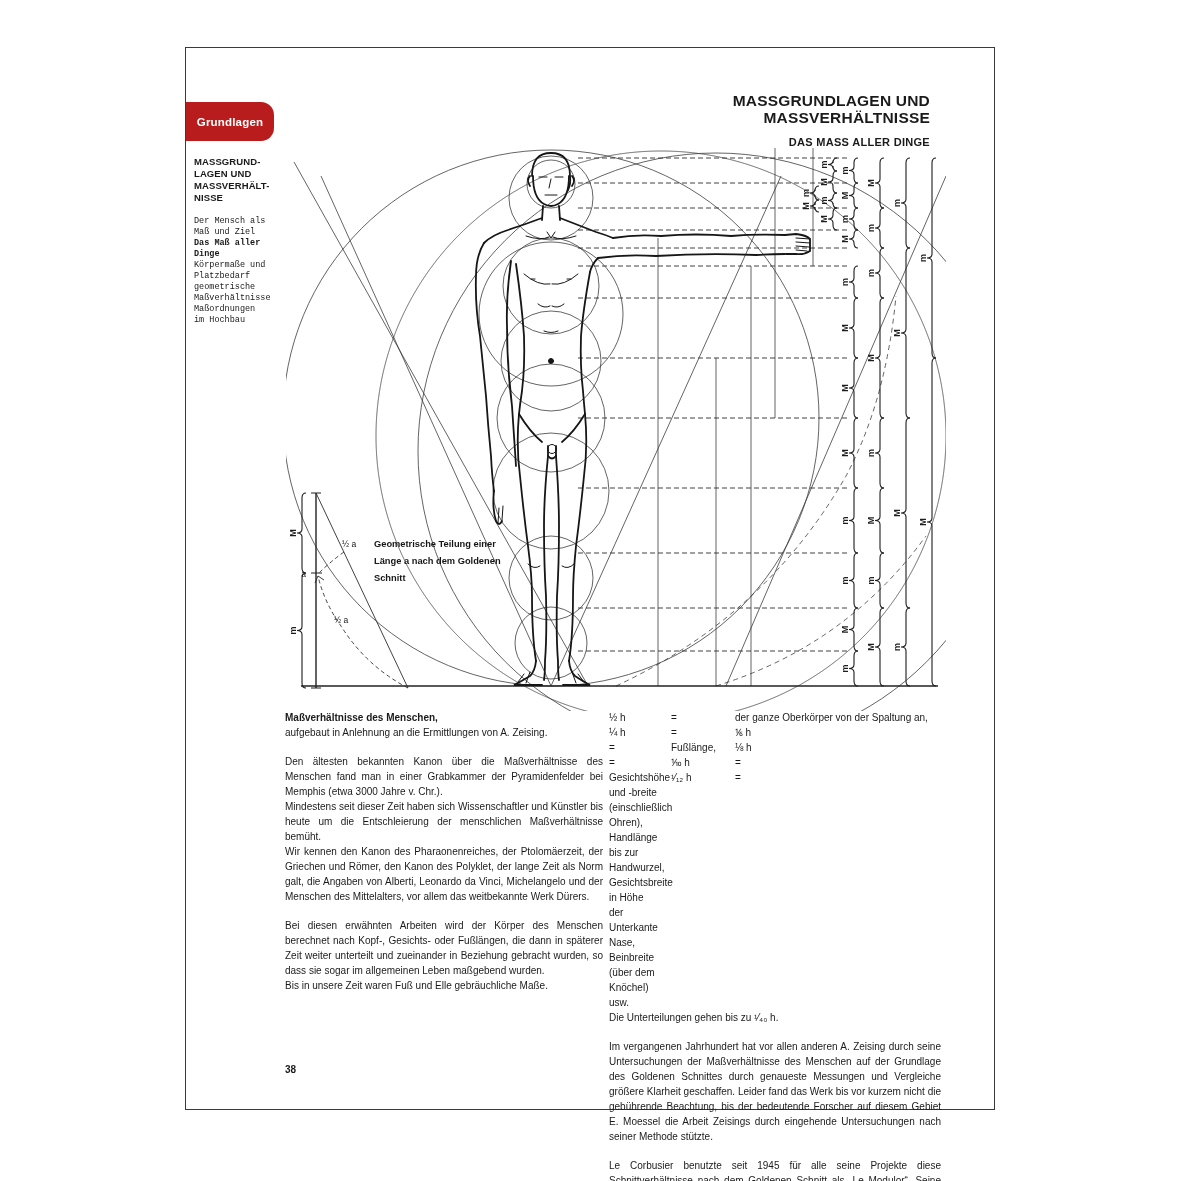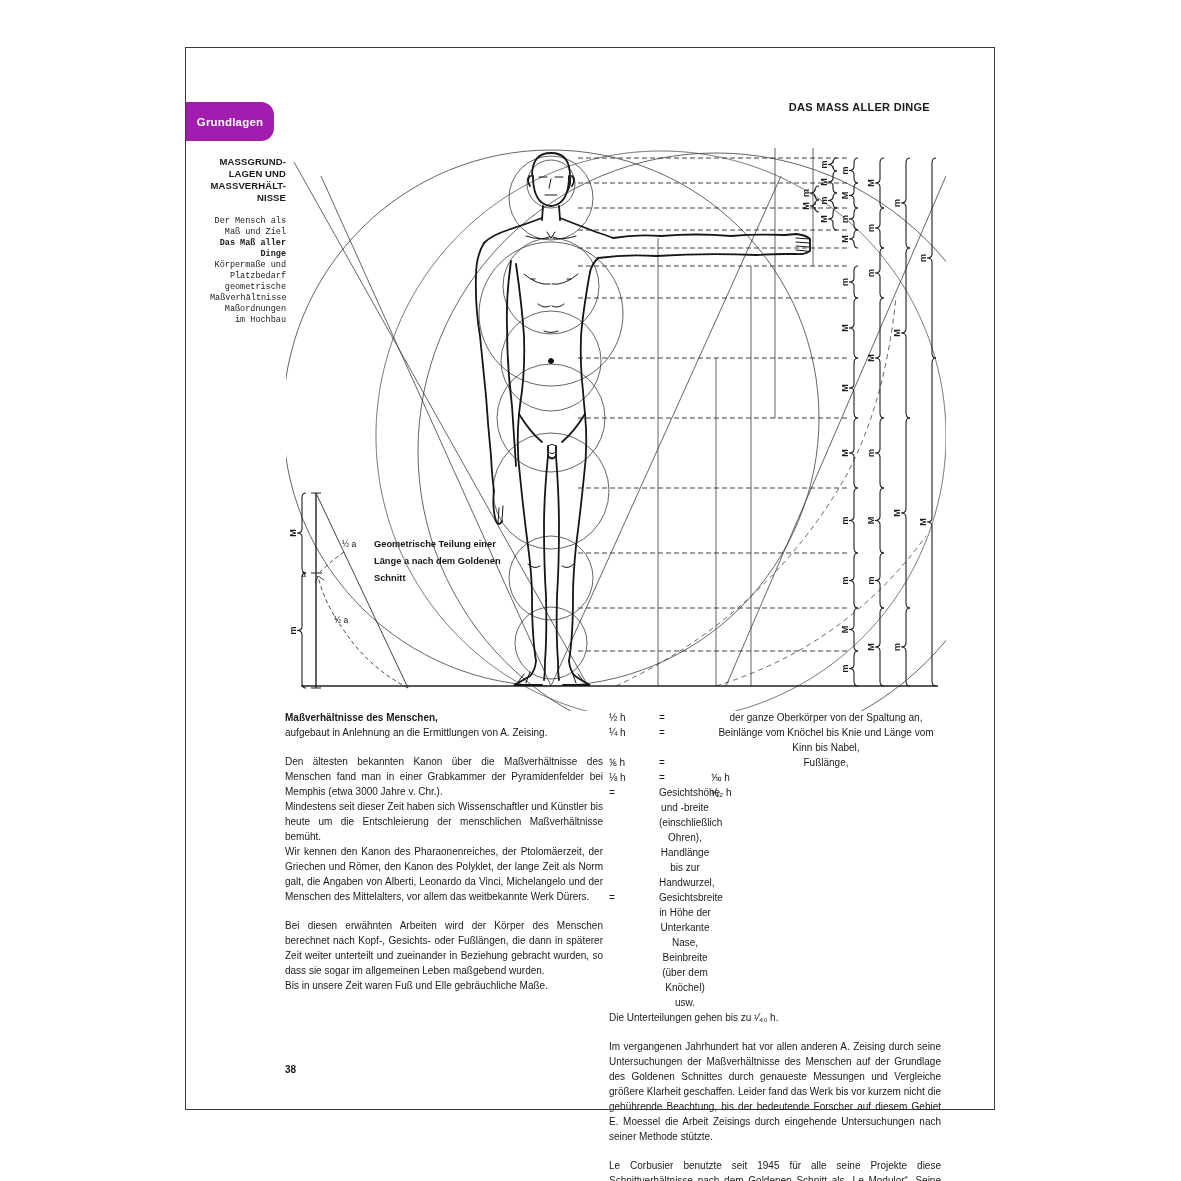--- a/index.html
+++ b/index.html
@@ -1,48 +1,48 @@
 <!DOCTYPE html>
 <html lang="de"><head>
 <meta charset="utf-8">
 <style>
   html,body{margin:0;padding:0;background:#ffffff;}
   .stage{position:relative;width:1181px;height:1181px;background:#fff;overflow:hidden;
          font-family:"Liberation Sans", sans-serif;color:#1a1a1a;}
   .page{position:absolute;left:185px;top:47px;width:810px;height:1063px;background:#fff;
         border:1.5px solid #3a3a3a;box-sizing:border-box;}
   
-  .tab{position:absolute;left:0;top:54px;width:88px;height:39px;background:#a21caf;
+  .tab{position:absolute;left:0;top:54px;width:88px;height:39px;background:#b91c1c;
        border-radius:0 13px 13px 0;display:flex;align-items:center;justify-content:center;}
   .tab span{color:#fff;font-weight:bold;font-size:11.5px;letter-spacing:.2px;}
   
-  .side{position:absolute;left:24px;top:108px;width:76px;text-align:right;}
+  .side{position:absolute;left:8px;top:108px;width:76px;}
   .side .head{font-weight:bold;font-size:9.5px;line-height:1.28;white-space:pre-line;letter-spacing:.1px;}
   .side .items{margin-top:11px;font-size:8.5px;line-height:1.3;}
   .side .items div{white-space:pre-line;font-family:Liberation Mono, monospace;}
   .side .items .b{font-weight:bold;}
   
   .htitle{position:absolute;right:64px;top:44px;text-align:right;}
   .htitle .t1{font-size:15.5px;font-weight:bold;line-height:1.12;letter-spacing:.2px;white-space:pre-line;}
   .htitle .t2{font-size:11px;font-weight:bold;margin-top:9px;letter-spacing:.3px;}
   
   .diagram{position:absolute;left:100px;top:98px;width:660px;height:565px;}
   svg text{font-family:"Liberation Sans", sans-serif;}
   .blabel{font-size:9px;font-weight:bold;fill:#1d1d1d;}
   .cap{font-size:9.3px;font-weight:bold;fill:#161616;}
   .small{font-size:8.5px;fill:#161616;}
   
   .col{position:absolute;font-size:10px;line-height:15px;text-align:justify;hyphens:auto;}
   .col-l{left:99px;top:662px;width:318px;}
   .col-r{left:423px;top:662px;width:332px;}
   .col .b{font-weight:bold;}
   .gap{height:14px;}
-  .tbl{display:grid;grid-template-columns:50px 52px 1fr;column-gap:0;}
+  .tbl{display:grid;grid-template-columns:50px 52px 1fr;column-gap:12px;}
   .tbl .fr{white-space:nowrap;}
-  .tbl .d{text-align:center;}
+  .tbl .d{text-align:left;}
   .pageno{position:absolute;left:99px;top:1016px;font-size:10px;font-weight:bold;}
 </style>
 </head>
 <body>
 
 <div class="stage">
   <div class="page">
 
     <div class="tab">
       <span>Grundlagen</span>
@@ -61,20 +61,22 @@
         <div>Körpermaße und
 Platzbedarf</div>
         <div>geometrische
 Maßverhältnisse</div>
         <div>Maßordnungen
 im Hochbau</div>
       </div>
     </div>
 
     <div class="htitle">
+      <div class="t1">MASSGRUNDLAGEN UND
+MASSVERHÄLTNISSE</div>
       <div class="t2">DAS MASS ALLER DINGE</div>
     </div>
 
     <div class="diagram">
       <svg id="diag" width="660" height="565" viewBox="0 0 660 565">
         <g stroke="#3c3c3c" stroke-width="0.8" fill="none">
           <circle cx="265" cy="272" r="268"></circle>
           <circle cx="430" cy="305" r="298"></circle>
           <circle cx="375" cy="290" r="285" stroke-dasharray="1 0"></circle>
           <circle cx="265" cy="38" r="24"></circle>
@@ -259,21 +261,20 @@
       <div>Bis in unsere Zeit waren Fuß und Elle gebräuchliche Maße.</div>
     </div>
 
     <div class="col col-r">
       <div class="tbl">
         <div class="fr">½ h</div>
         <div>=</div>
         <div class="d">der ganze Oberkörper von der Spaltung an,</div>
         <div class="fr">¼ h</div>
         <div>=</div>
-        <div class="d">Beinlänge vom Knöchel bis Knie und Länge vom Kinn bis Nabel,</div>
         <div class="fr">⅙ h</div>
         <div>=</div>
         <div class="d">Fußlänge,</div>
         <div class="fr">⅛ h</div>
         <div>=</div>
         <div class="fr">⅒ h</div>
         <div>=</div>
         <div class="d">Gesichtshöhe und -breite (einschließlich Ohren), Handlänge bis zur Handwurzel,</div>
         <div class="fr">¹⁄₁₂ h</div>
         <div>=</div>

